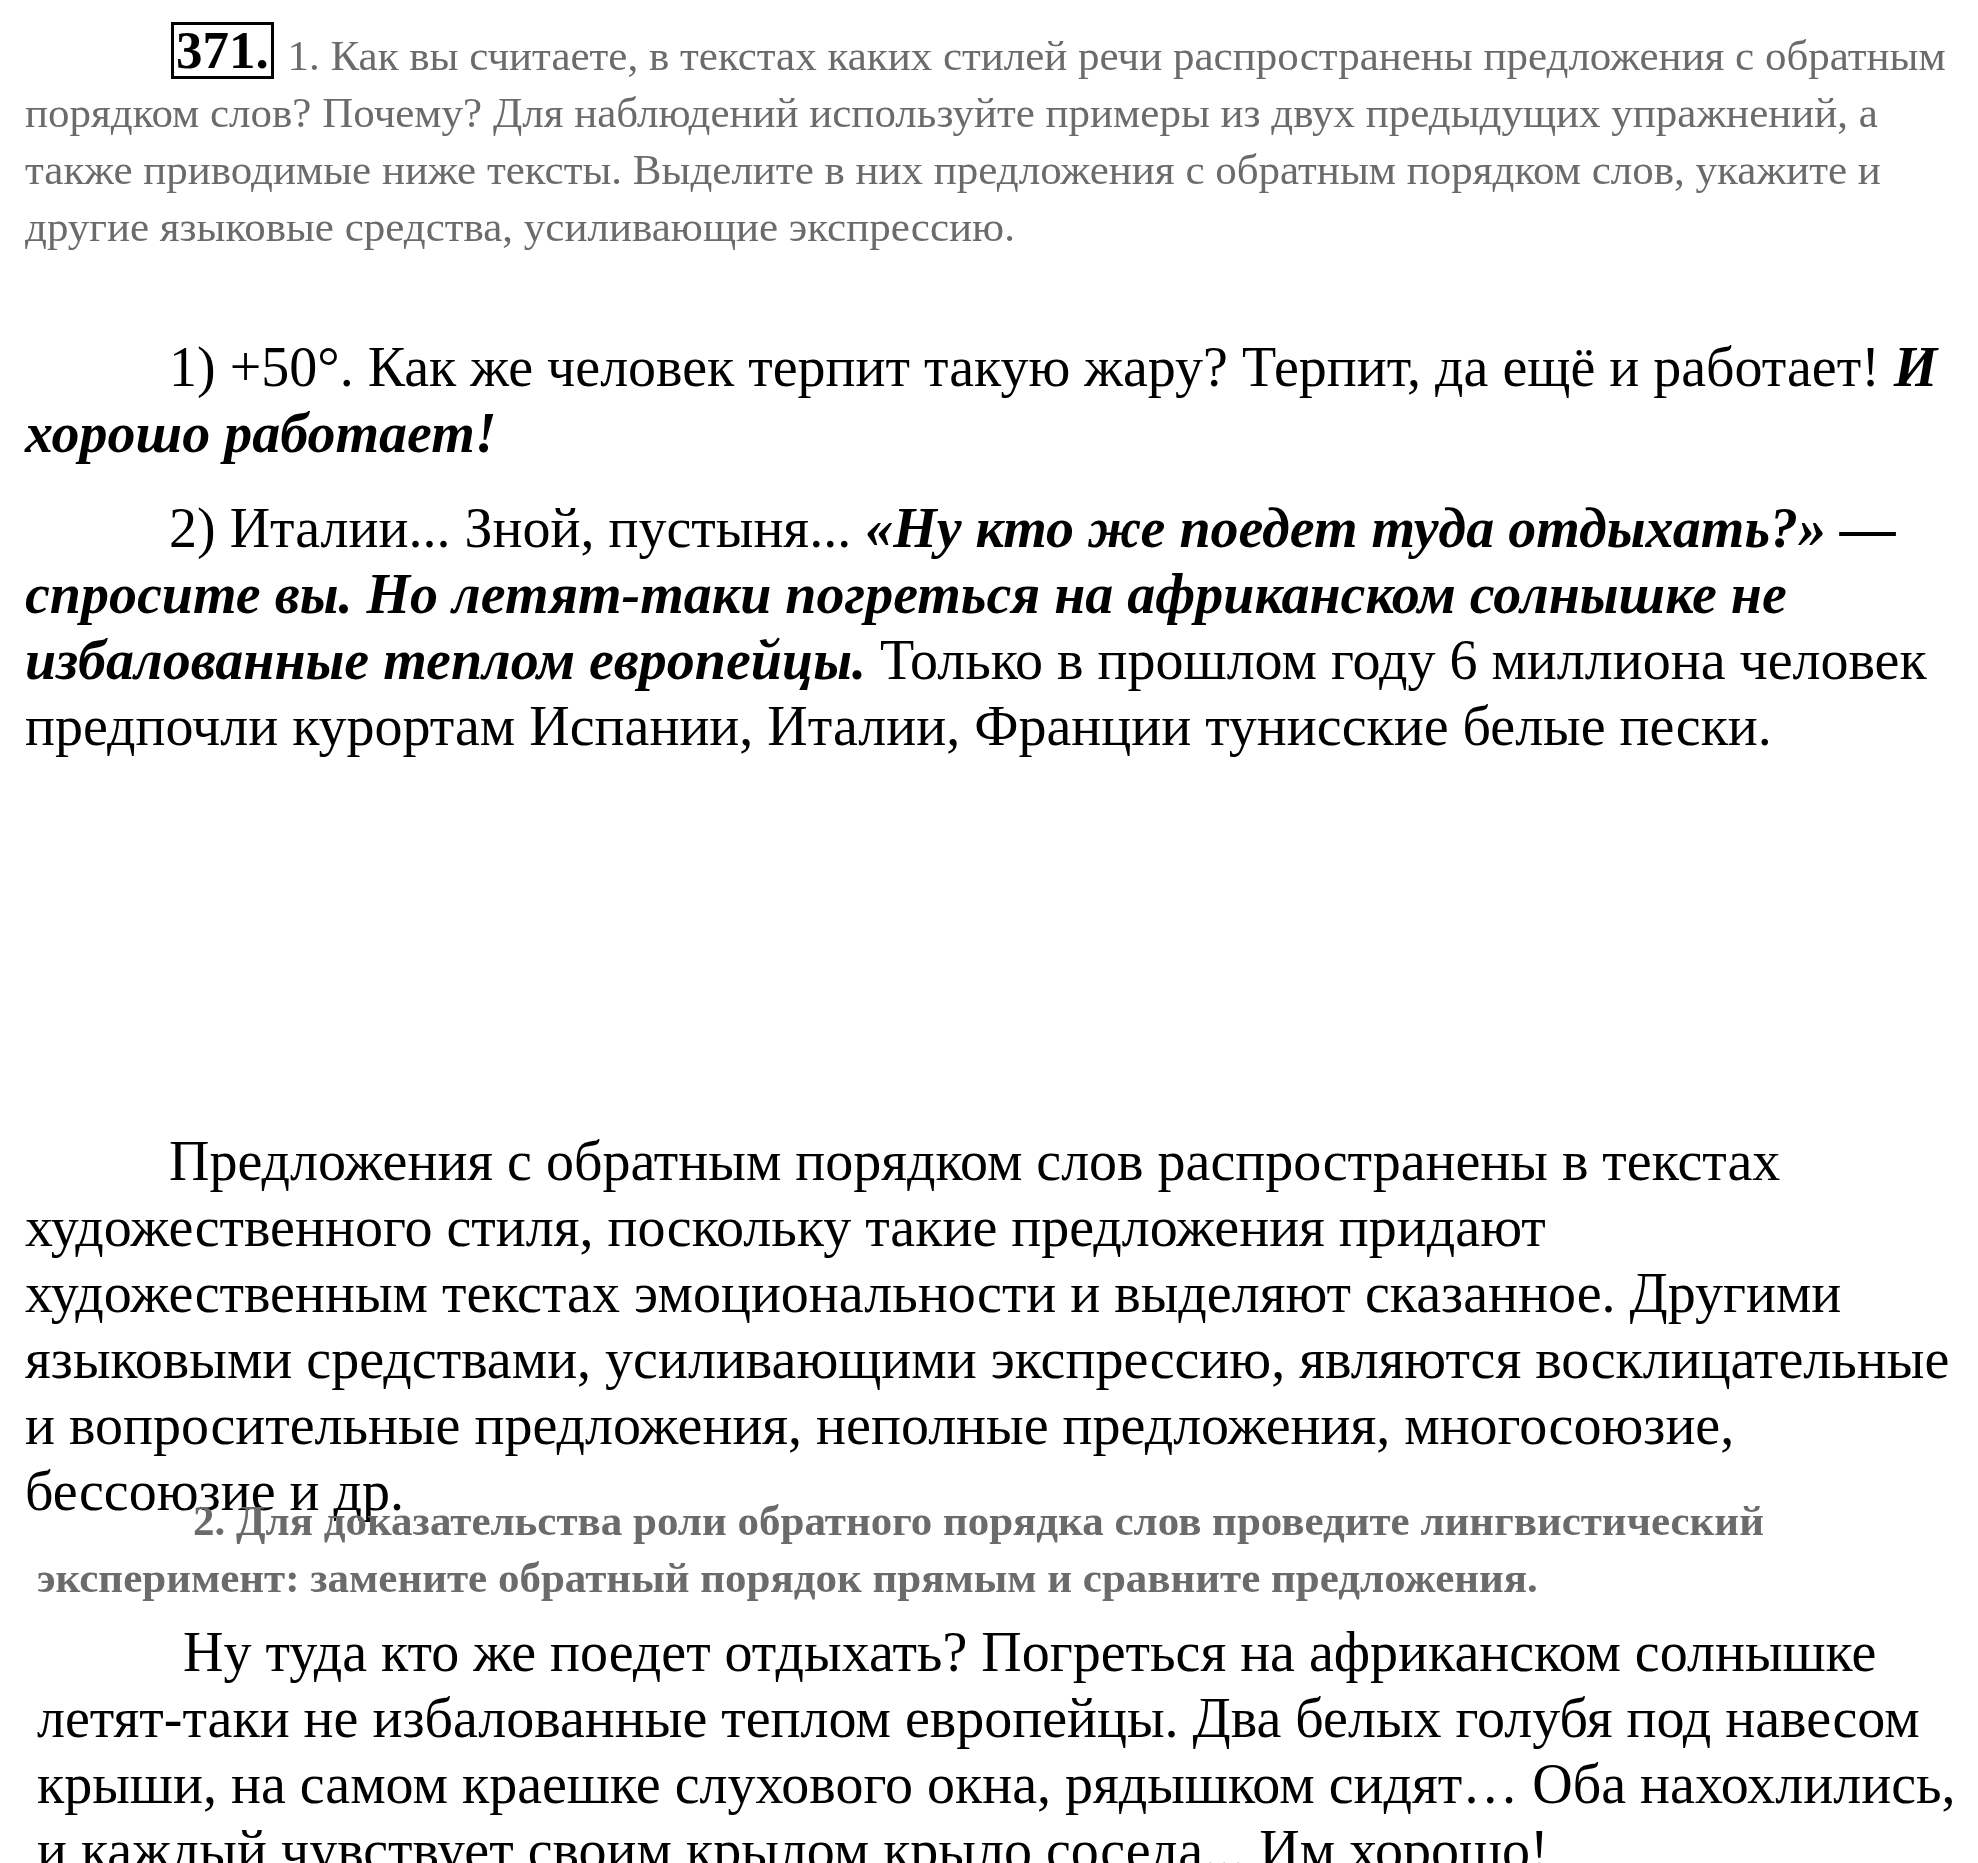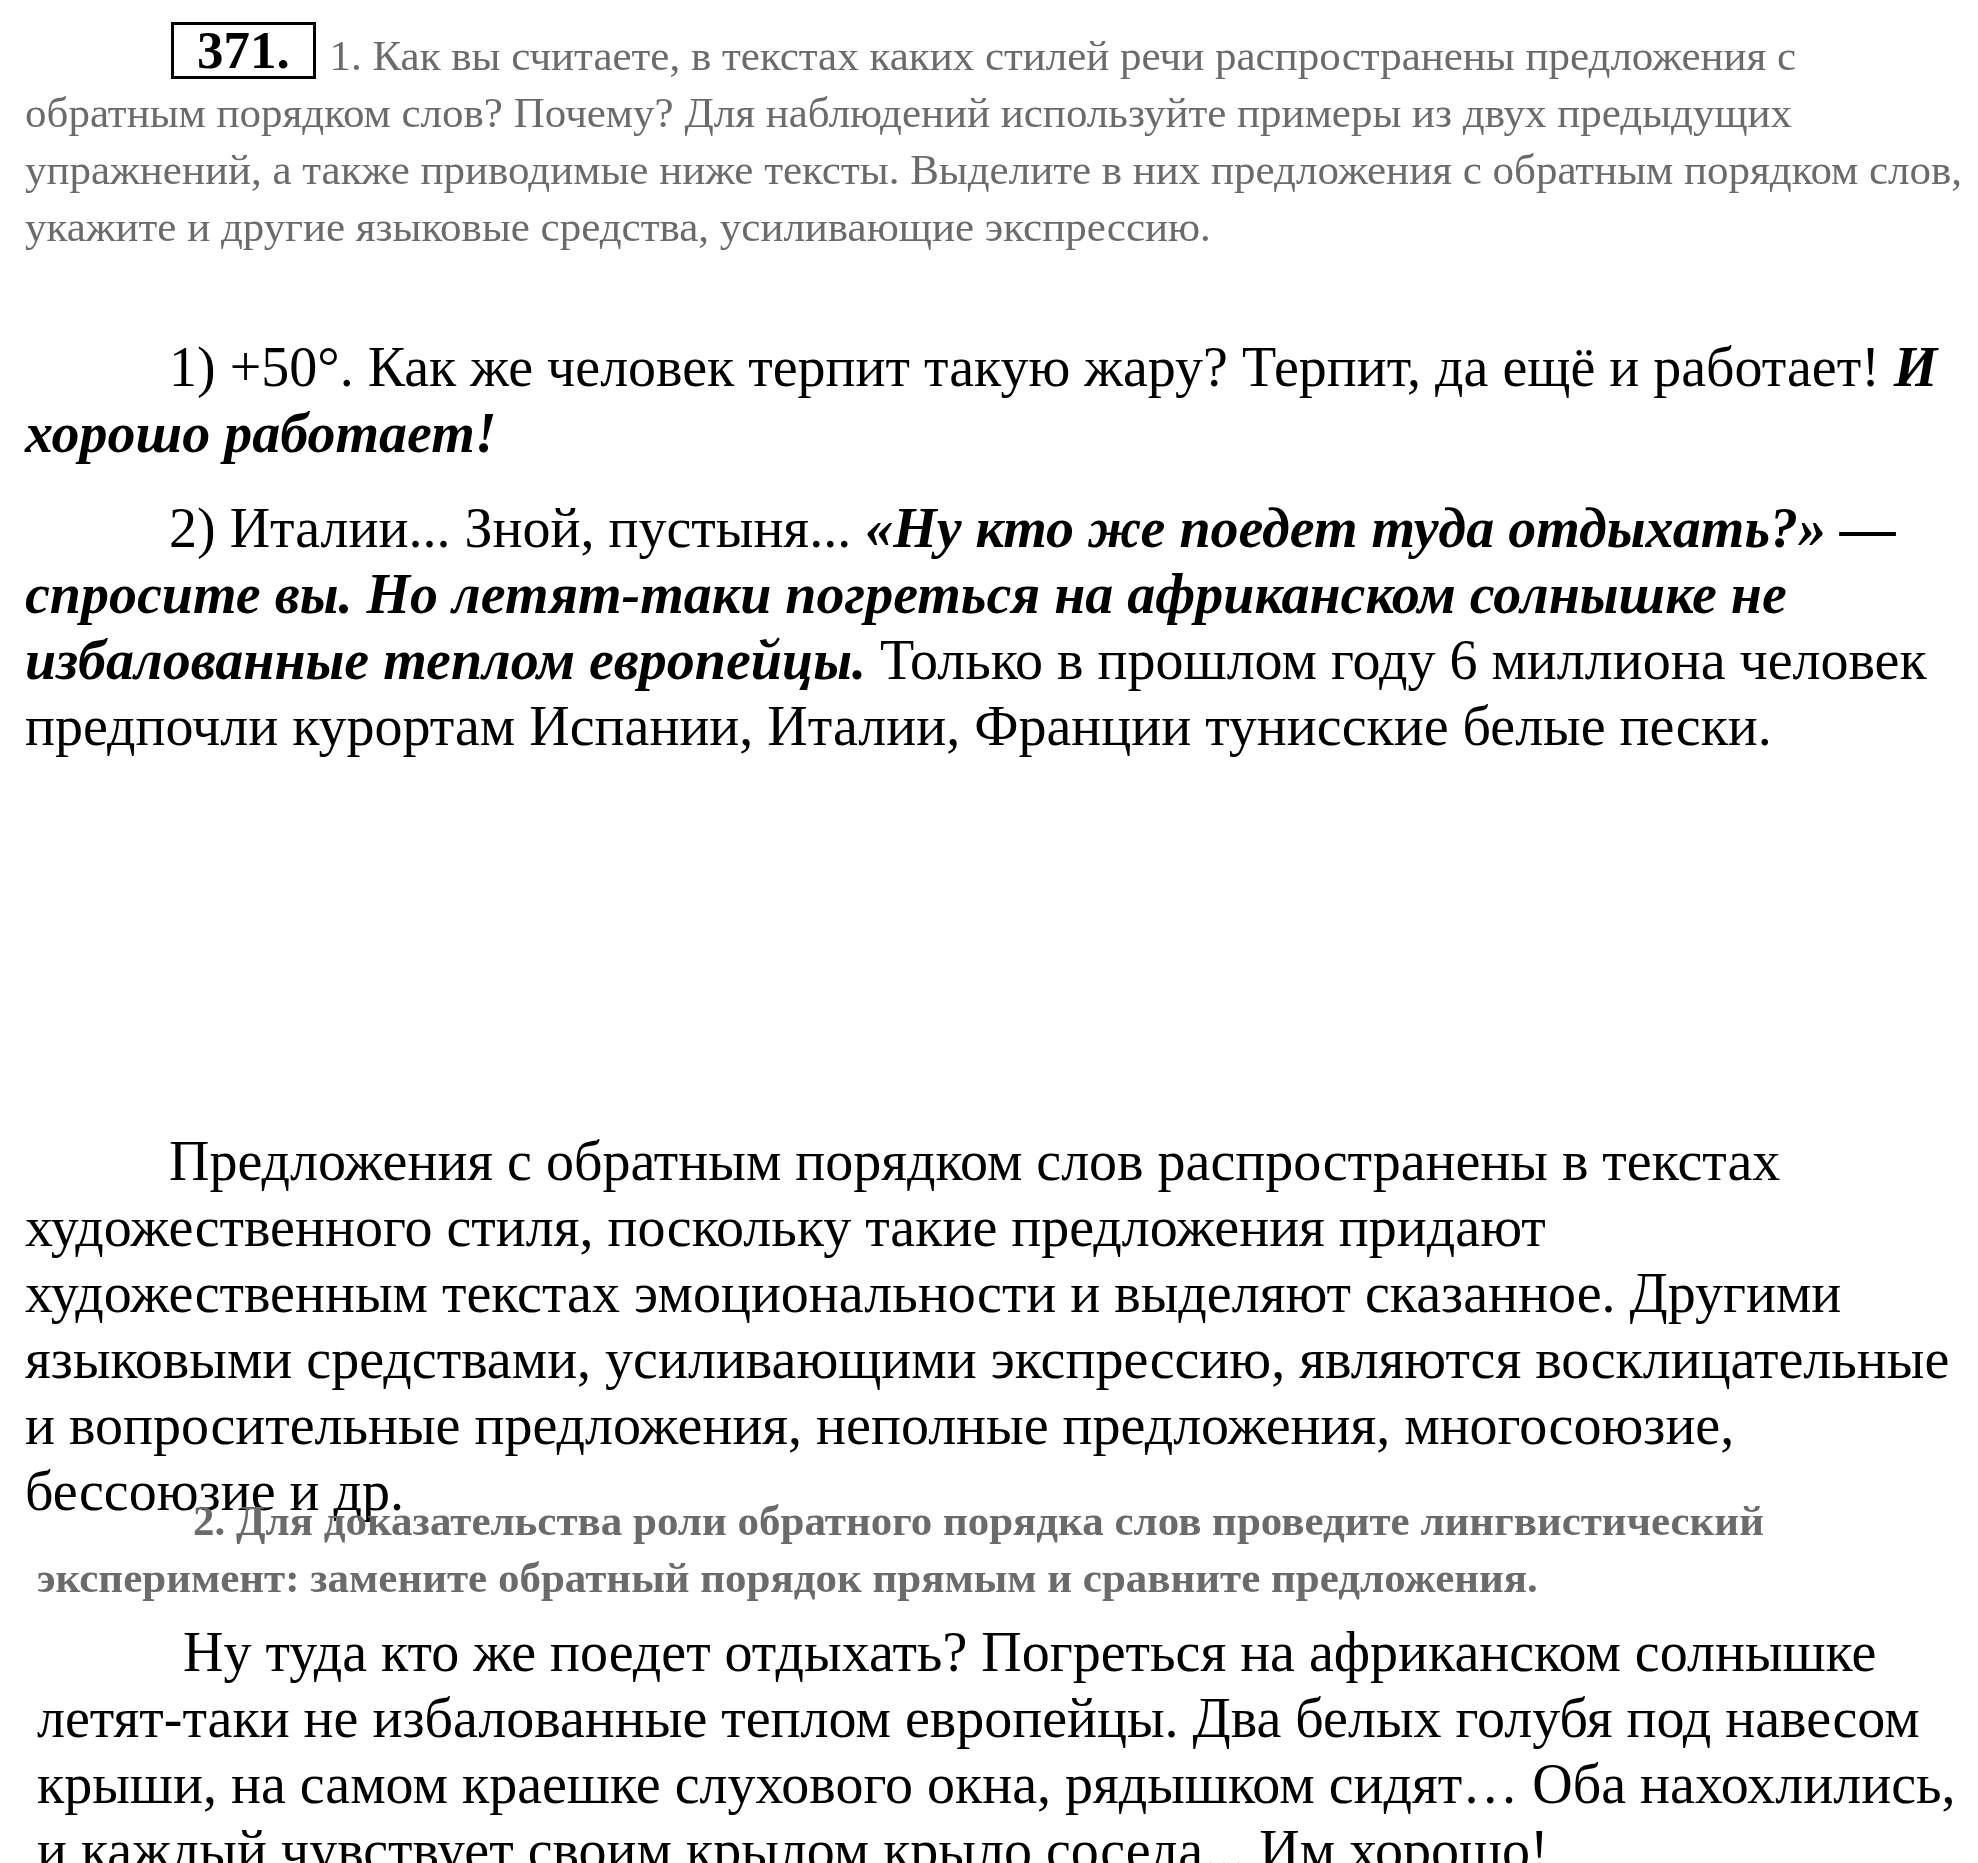--- a/index.html
+++ b/index.html
@@ -29,21 +29,21 @@
     color: #6b6b6b;
     font-size: 43px;
     line-height: 57px;
   }
   .task1 { top: 21.5px; }
   .task2 { top: 1492px; left: 37px; width: 1911px; font-weight: bold; }
   .task .indent-num { display: inline-block; width: 156px; }
   .ex-num {
     display: inline-block;
     border: 3.9px solid #000;
-    padding: 0 23px;
+    padding: 0 2px;
     margin-left: 146px;
     margin-right: 13.7px;
     color: #000;
     font-weight: bold;
     font-size: 53px;
     line-height: 51px;
     vertical-align: 2px;
   }
   .para {
     position: absolute;

